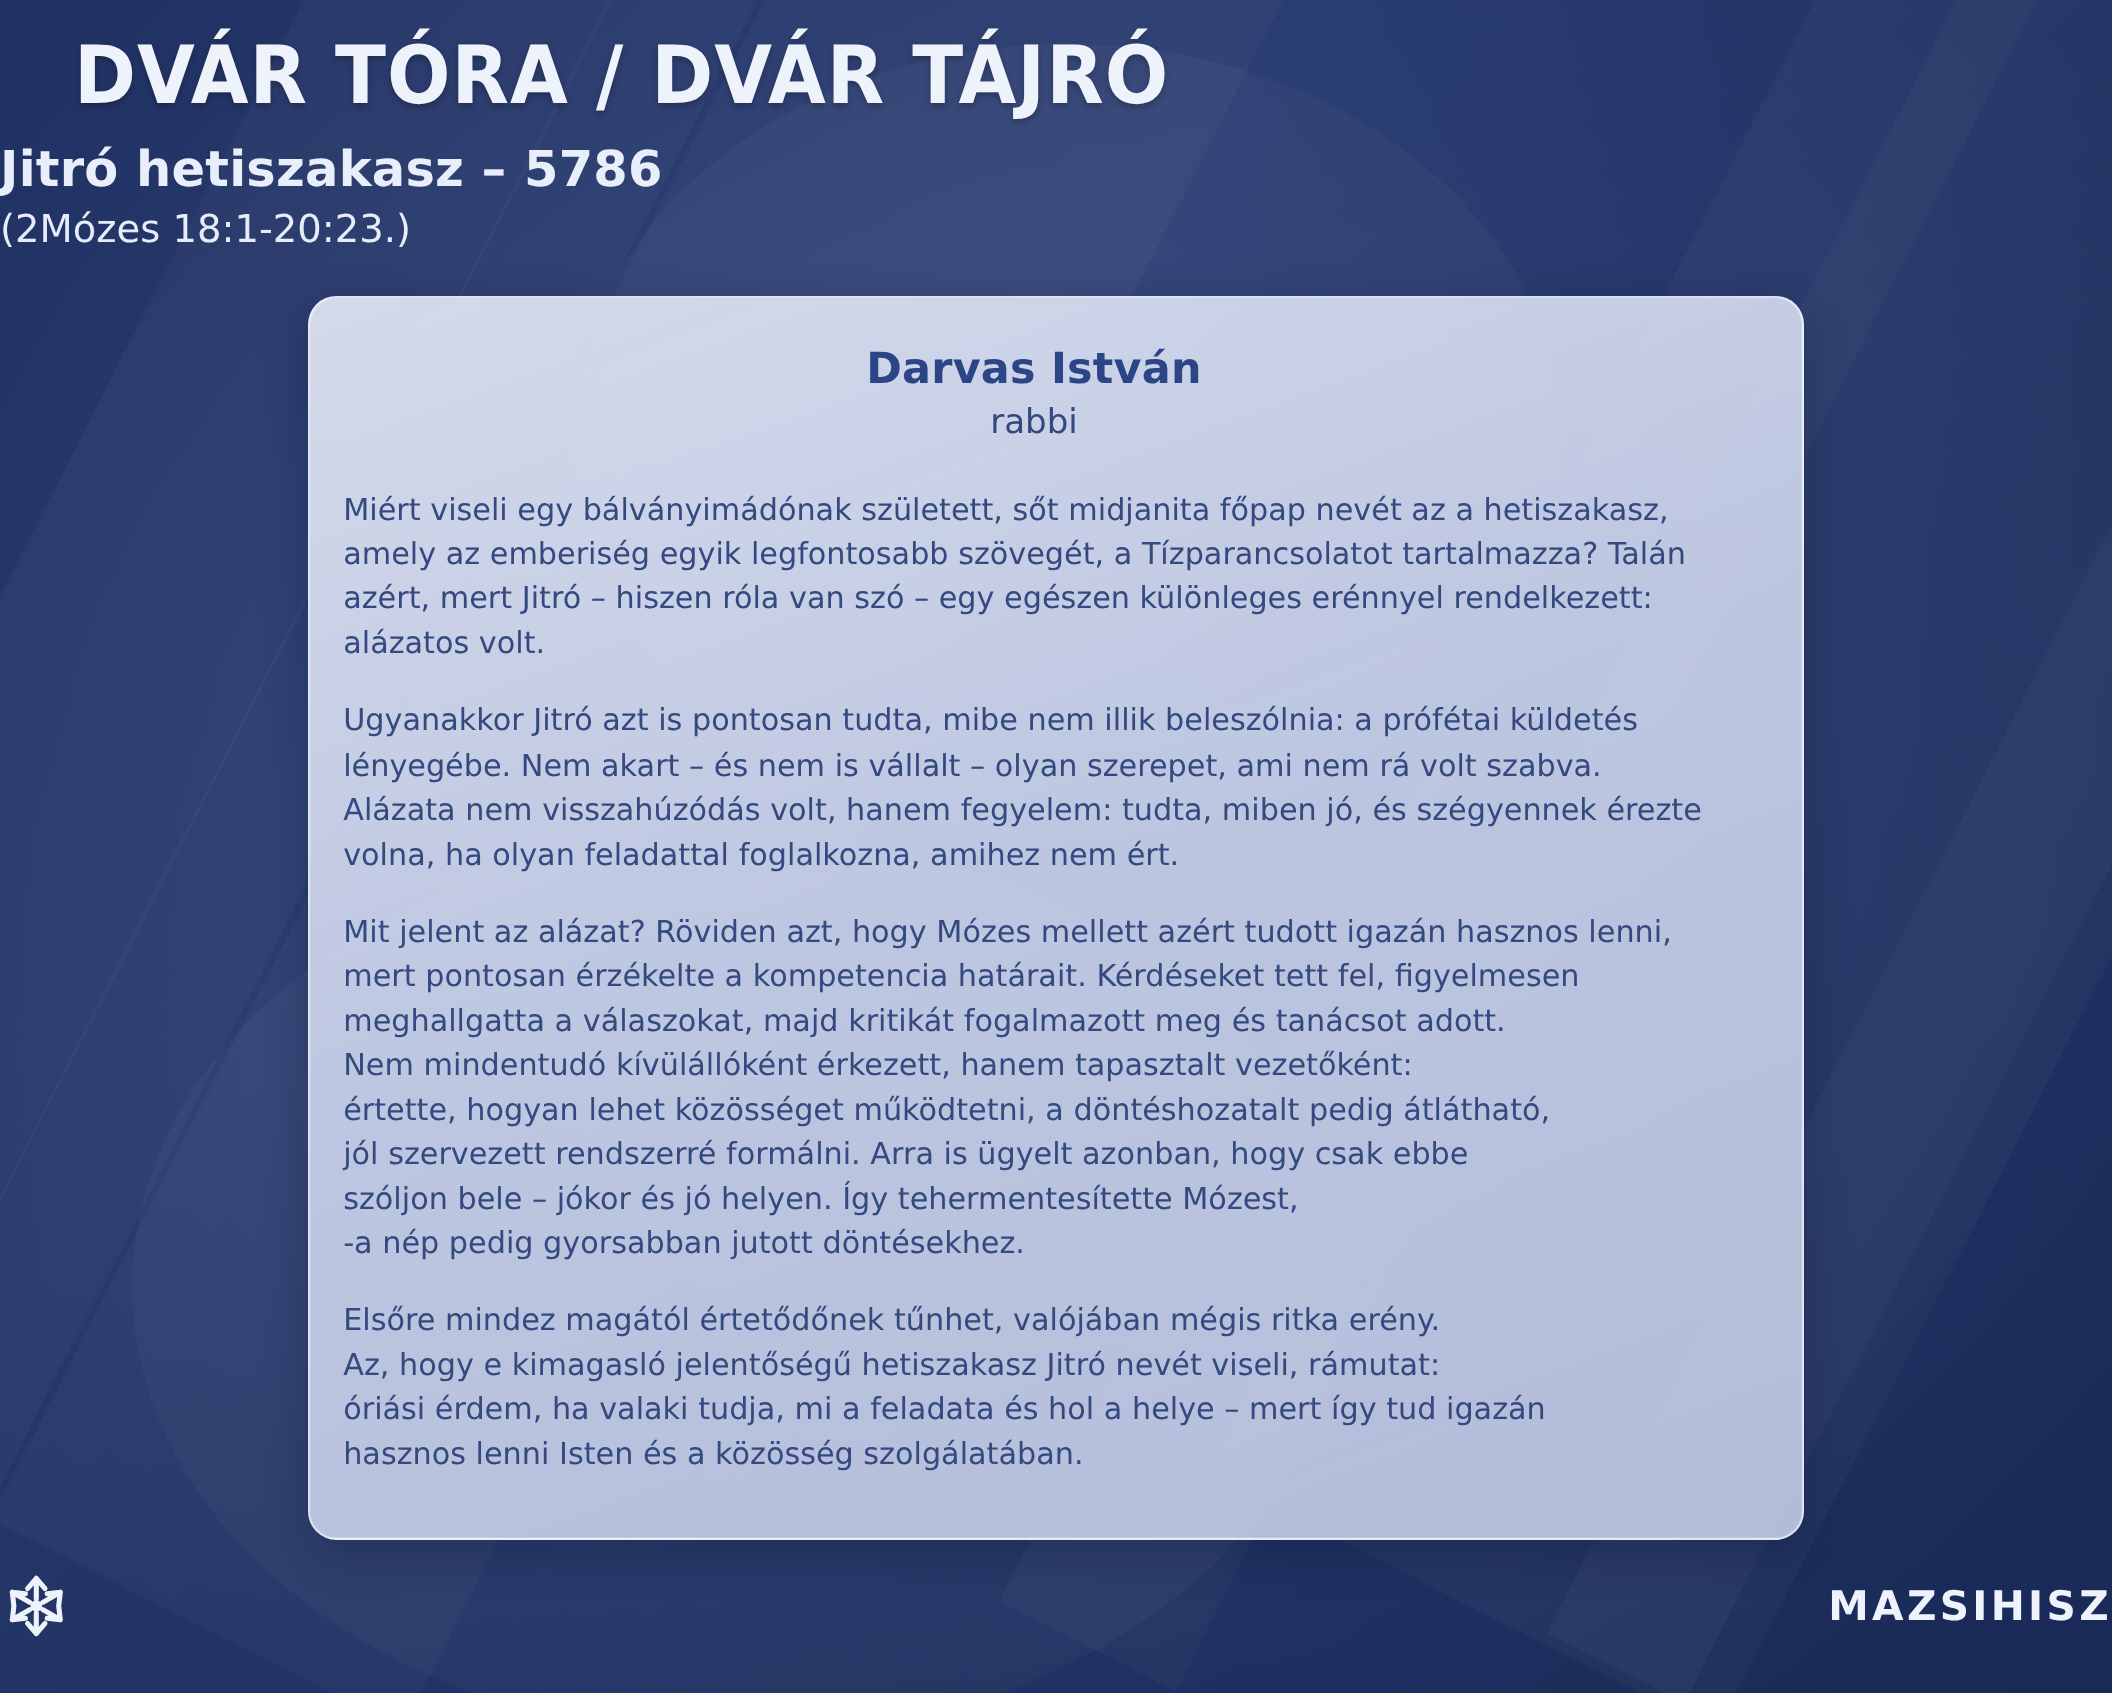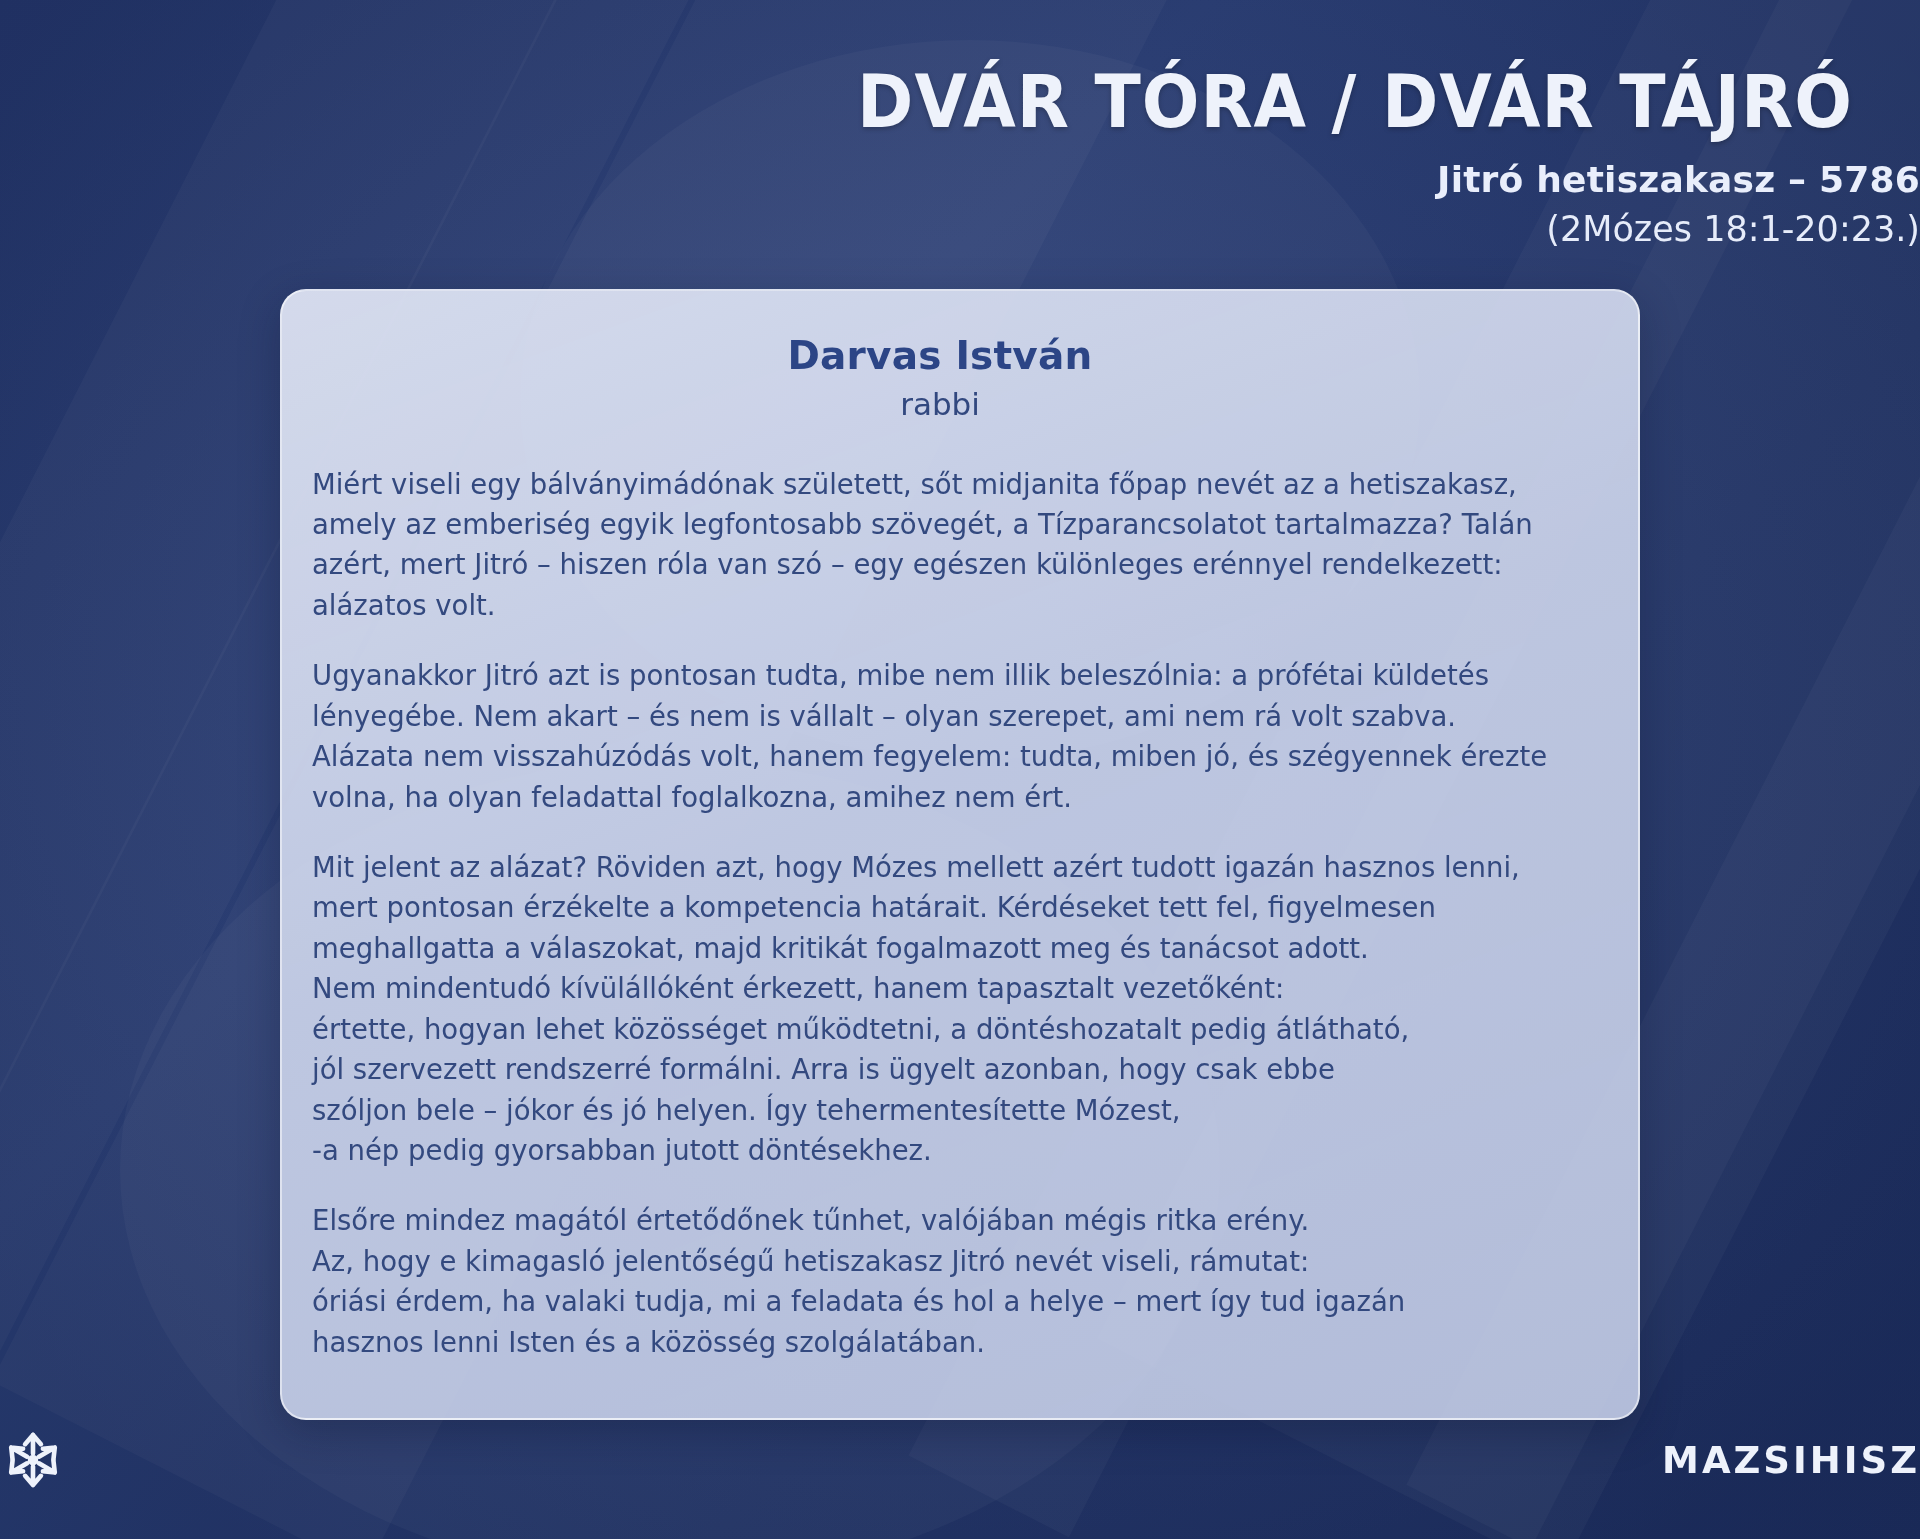--- a/index.html
+++ b/index.html
@@ -51,36 +51,36 @@
     background: radial-gradient(circle at 50% 50%, rgba(255,255,255,0.04), rgba(255,255,255,0) 70%);
   }
   .vig {
     position: absolute; inset: 0;
     background: radial-gradient(ellipse at 50% 45%, rgba(255,255,255,0.05) 0%, rgba(0,0,0,0.12) 88%);
   }
 
   
   .header {
     position: relative;
-    text-align: right;
-    padding-top: 64px;
+    text-align: left;
+    padding-top: 32px;
   }
   .title {
     font-family: "DejaVu Sans", sans-serif;
     font-weight: bold;
     font-size: 73px;
     letter-spacing: 1px;
     color: #eef2fb;
     line-height: 1.05;
     text-shadow: 0 2px 6px rgba(0,0,0,0.25);
     transform: scaleX(0.93);
   }
   .subtitle {
     margin-top: 18px;
-    font-size: 36px;
+    font-size: 45px;
     font-weight: bold;
     color: #e9eefb;
     letter-spacing: 0.2px;
   }
   .reference {
     margin-top: 9px;
     font-size: 35px;
     color: #e6ecfa;
     font-weight: 400;
   }

